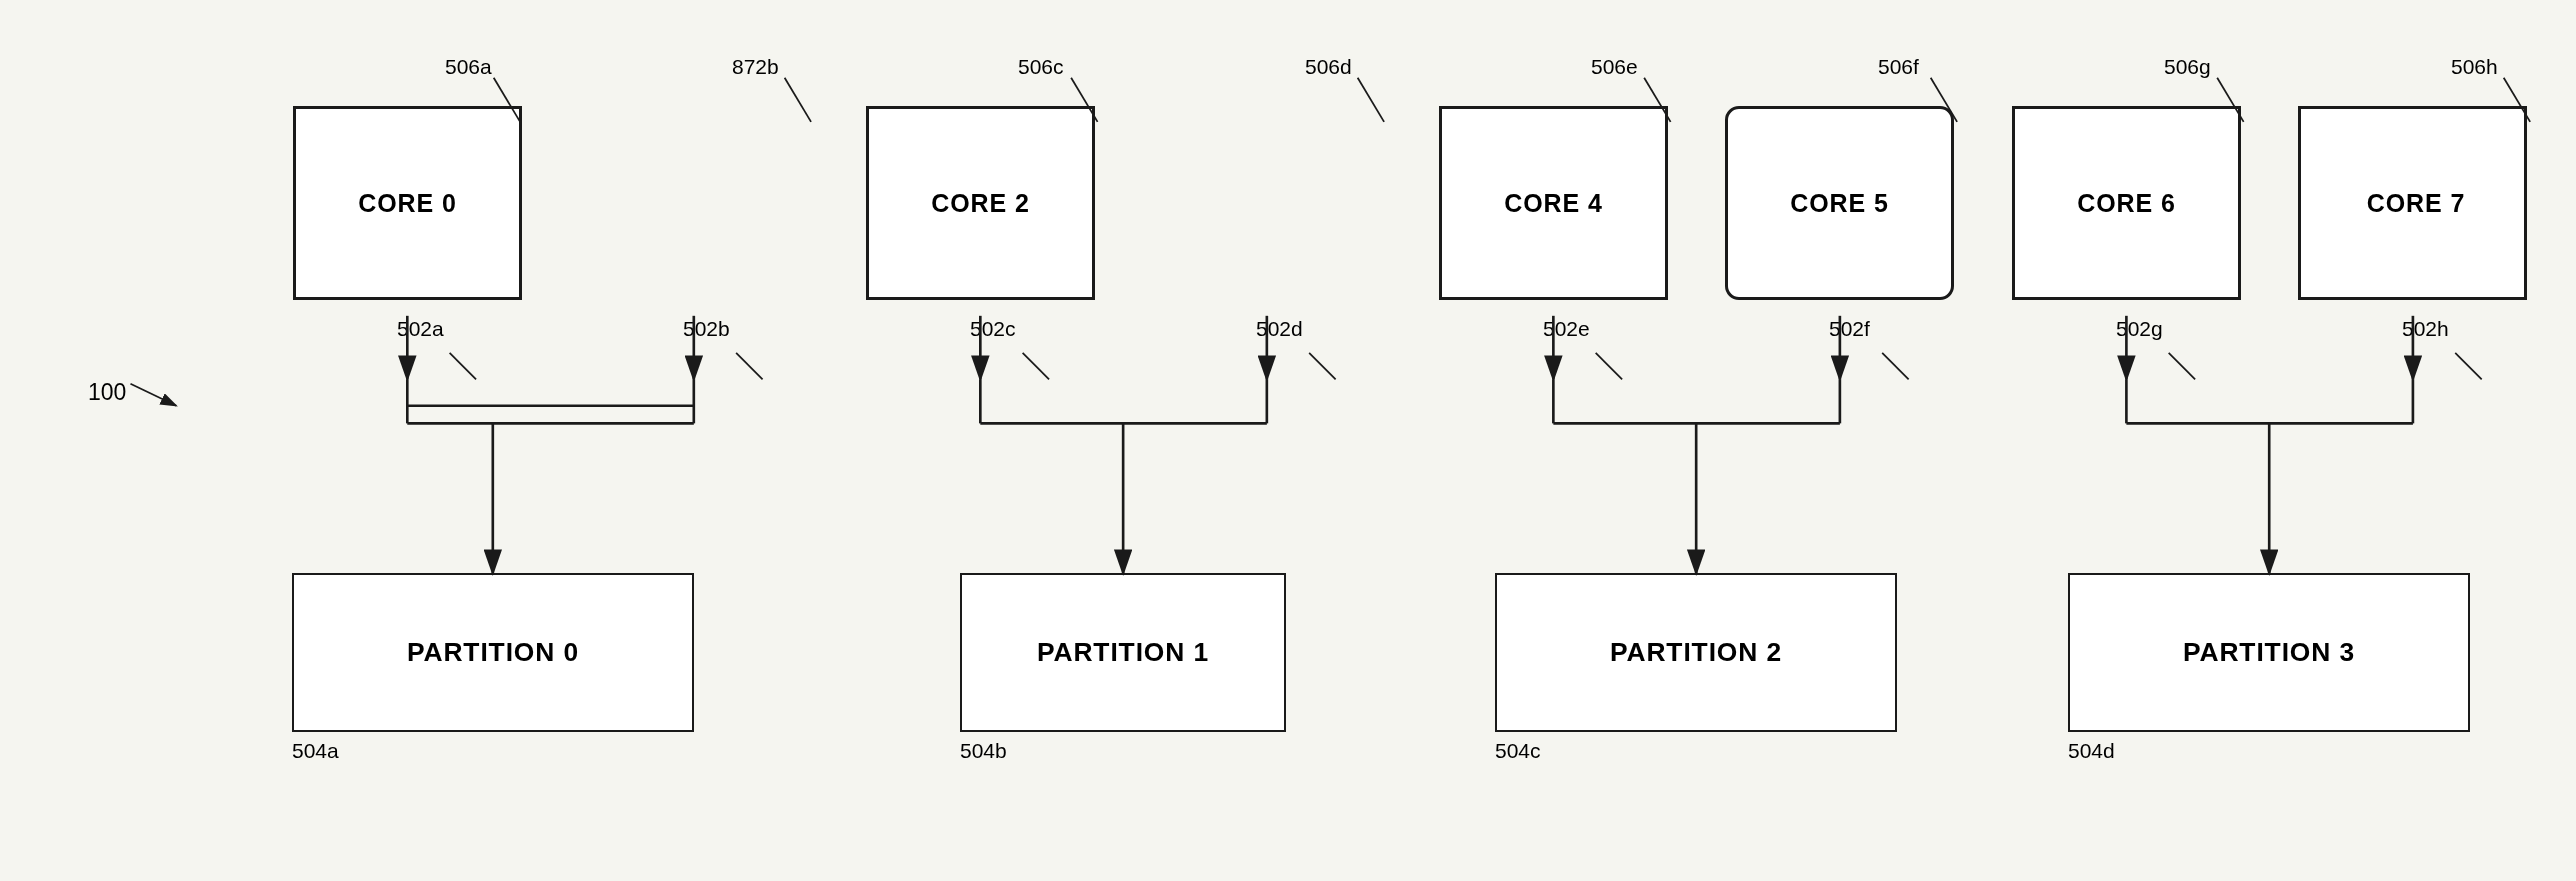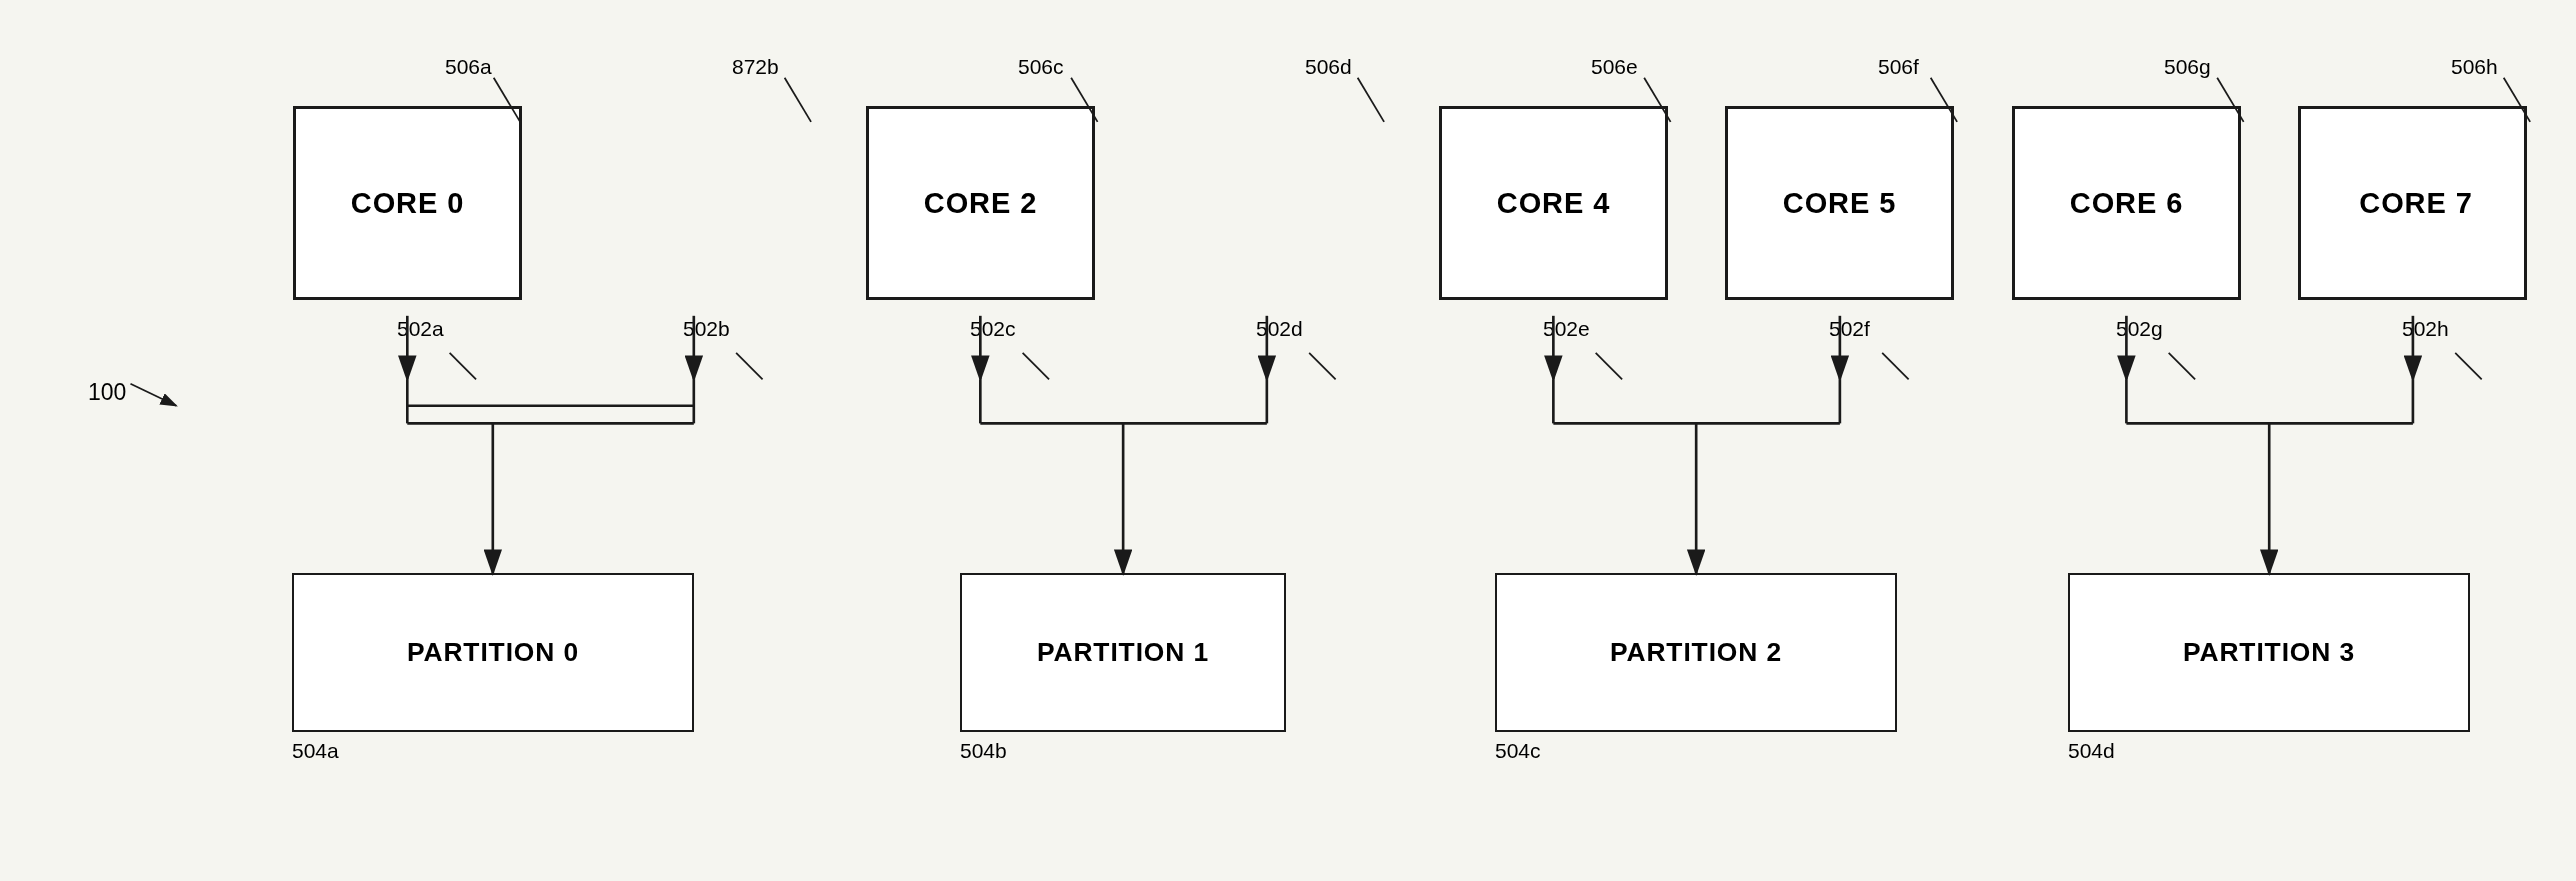--- a/index.html
+++ b/index.html
@@ -18,21 +18,21 @@
       height: 882px;
     }
 
     .core-box {
       position: absolute;
       border: 3.5px solid #1a1a1a;
       background: #ffffff;
       display: flex;
       align-items: center;
       justify-content: center;
-      font-size: 29px;
+      font-size: 25px;
       font-weight: bold;
       letter-spacing: 0.9px;
       text-align: right;
     }
 
     .partition-box {
       position: absolute;
       border: 2.6px solid #1a1a1a;
       background: #ffffff;
       display: flex;
@@ -70,21 +70,21 @@
 
   <div class="core-box" data-name="core-2-box" style="left:1146px; top:122px; width:258px; height:212px;">
     <span data-name="core-2-label">CORE 2</span>
   </div>
 
 
   <div class="core-box" data-name="core-4-box" style="left:1781px; top:122px; width:258px; height:212px;">
     <span data-name="core-4-label">CORE 4</span>
   </div>
 
-  <div class="core-box" data-name="core-5-box" style="left:1992px; top:122px; width:258px; height:212px;">
+  <div class="core-box" data-name="core-5-box" style="left:1992px; top:122px; width:258px; height:212px;border-radius:14px;">
     <span data-name="core-5-label">CORE 5</span>
   </div>
 
   <div class="core-box" data-name="core-6-box" style="left:2257px; top:122px; width:258px; height:212px;">
     <span data-name="core-6-label">CORE 6</span>
   </div>
 
   <div class="core-box" data-name="core-7-box" style="left:2257px; top:122px; width:258px; height:212px; left:2292px;padding-left:7px;">
     <span data-name="core-7-label">CORE 7</span>
   </div>

